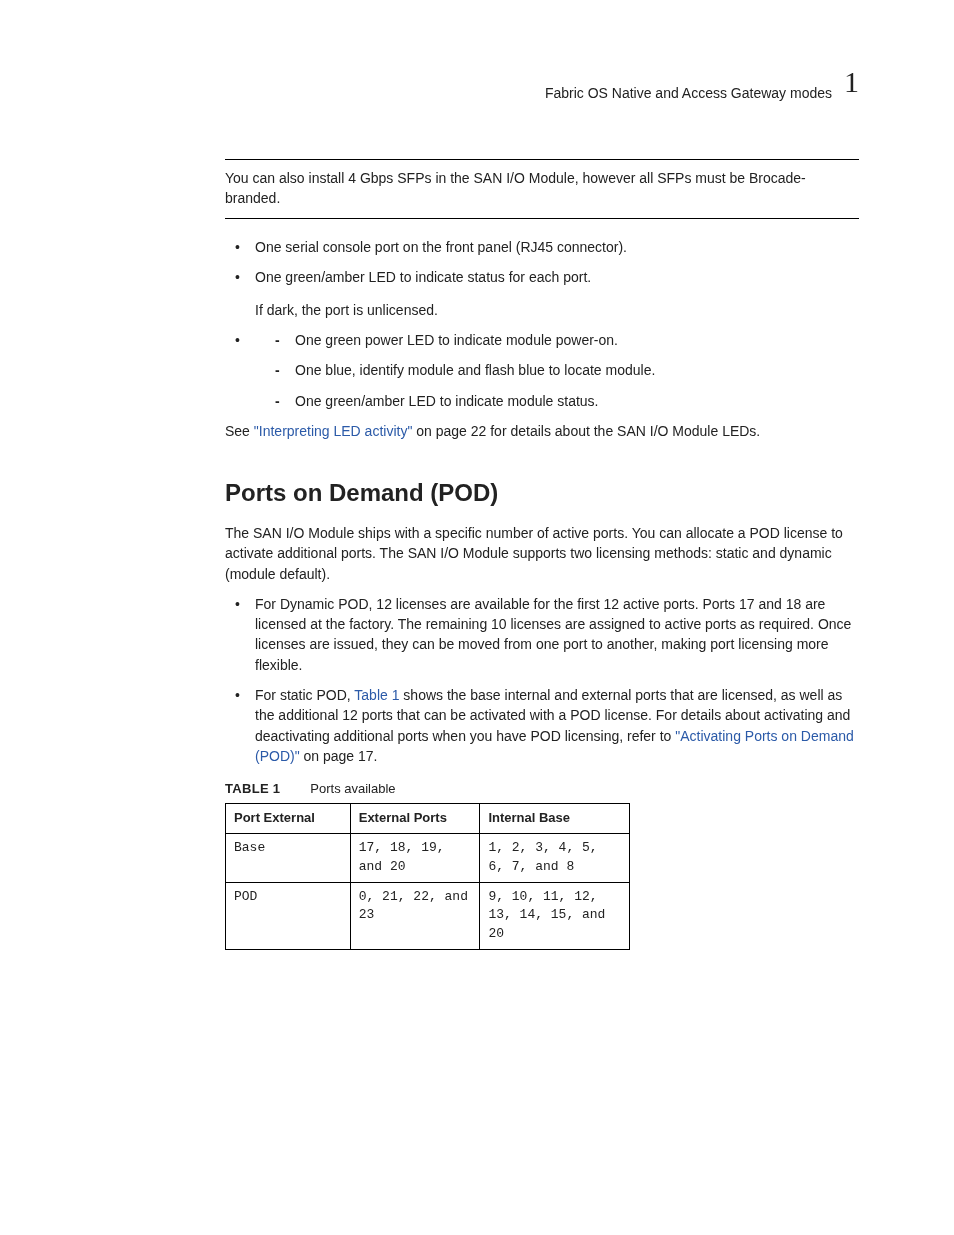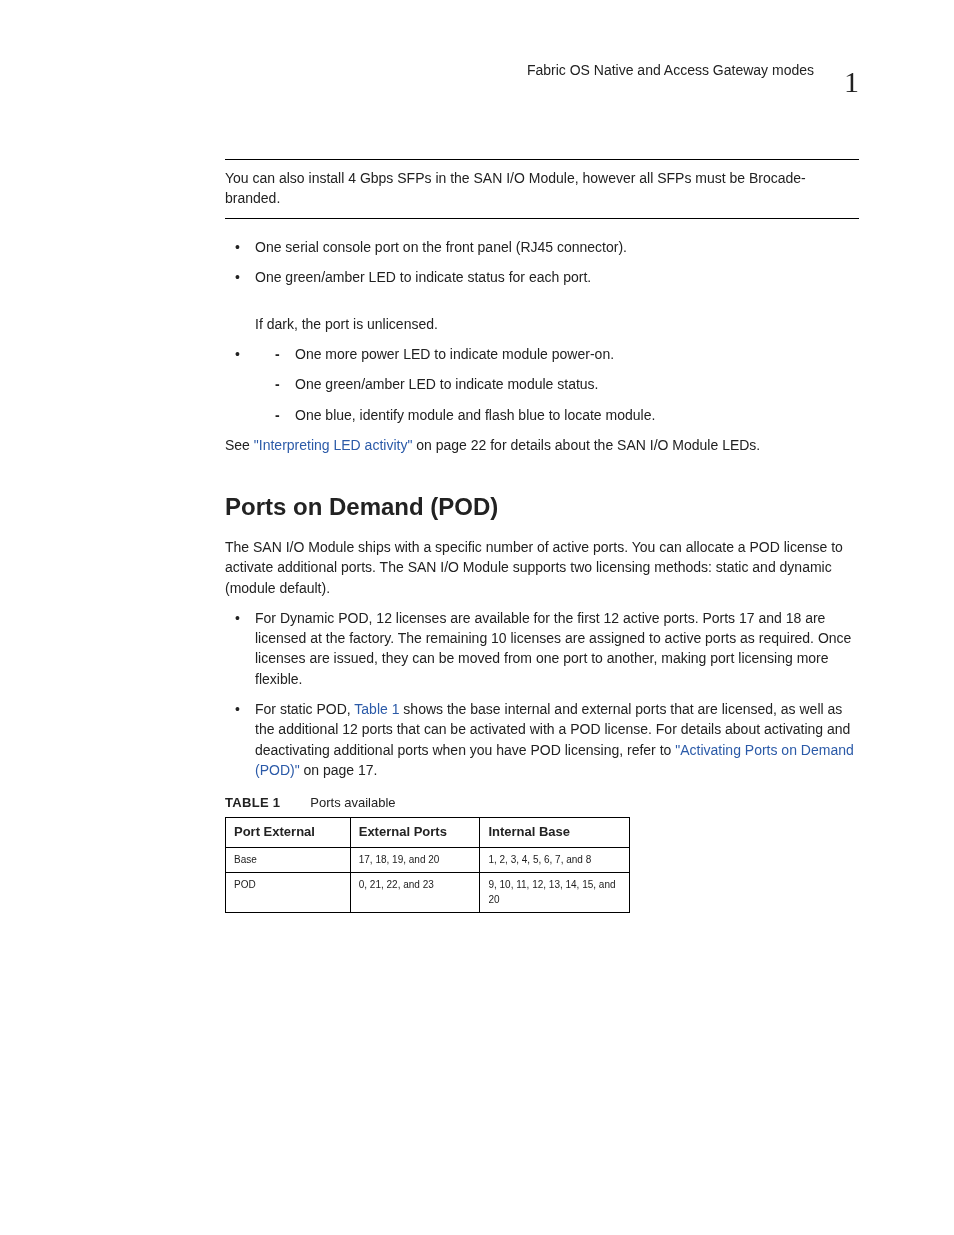--- a/index.html
+++ b/index.html
@@ -14,22 +14,22 @@
   .page {
     width: 954px;
     height: 1235px;
     position: relative;
     box-sizing: border-box;
     padding: 60px 95px 0 225px;
   }
   .runhead {
     display: flex;
     justify-content: flex-end;
-    align-items: flex-start;
-    gap: 30px;
+    align-items: flex-end;
+    gap: 12px;
     margin-bottom: 55px;
   }
   .runhead-text {
     font-size: 14px;
     color: #222;
   }
   .runhead-num {
     font-family: Georgia, "Times New Roman", serif;
     font-size: 30px;
     font-weight: normal;
@@ -79,21 +79,21 @@
   }
   ul.dashes > li::before {
     content: "-";
     position: absolute;
     left: 10px;
     top: 0;
     font-size: 14px;
     font-weight: bold;
   }
   .subtext {
-    margin-top: 26px;
+    margin-top: 12px;
   }
   .paragraph {
     margin: 10px 0;
   }
   .link {
     color: #2b5aa8;
   }
   h2.section {
     font-family: "Arial Narrow", Arial, sans-serif;
     font-stretch: condensed;
@@ -125,21 +125,22 @@
     vertical-align: top;
   }
   table.ports th {
     font-family: "Arial Narrow", Arial, sans-serif;
     font-stretch: condensed;
     font-weight: bold;
     background: #fff;
     font-size: 13px;
   }
   table.ports td {
-    font-size: 10px;
+    font-size: 13px;
+    font-family: Liberation Mono, monospace;
   }
   table.ports col.c1 { width: 125px; }
   table.ports col.c2 { width: 130px; }
   table.ports col.c3 { width: 150px; }
 </style>
 </head>
 <body>
 
 <div class="page">
 
@@ -155,23 +156,23 @@
   <ul class="bullets">
     <li>
       <span>One serial console port on the front panel (RJ45 connector).</span>
     </li>
     <li>
       <span>One green/amber LED to indicate status for each port.</span>
       <div class="subtext">If dark, the port is unlicensed.</div>
     </li>
     <li>
       <ul class="dashes">
-        <li><span>One more power LED to indicate module power-on.</span></li>
+        <li><span>One green power LED to indicate module power-on.</span></li>
+        <li><span>One blue, identify module and flash blue to locate module.</span></li>
         <li><span>One green/amber LED to indicate module status.</span></li>
-        <li><span>One blue, identify module and flash blue to locate module.</span></li>
       </ul>
     </li>
   </ul>
 
   <div class="paragraph">
     <span>See </span><span class="link">"Interpreting LED activity"</span><span> on page 22 for details about the SAN I/O Module LEDs.</span>
   </div>
 
   <h2 class="section">Ports on Demand (POD)</h2>
 

